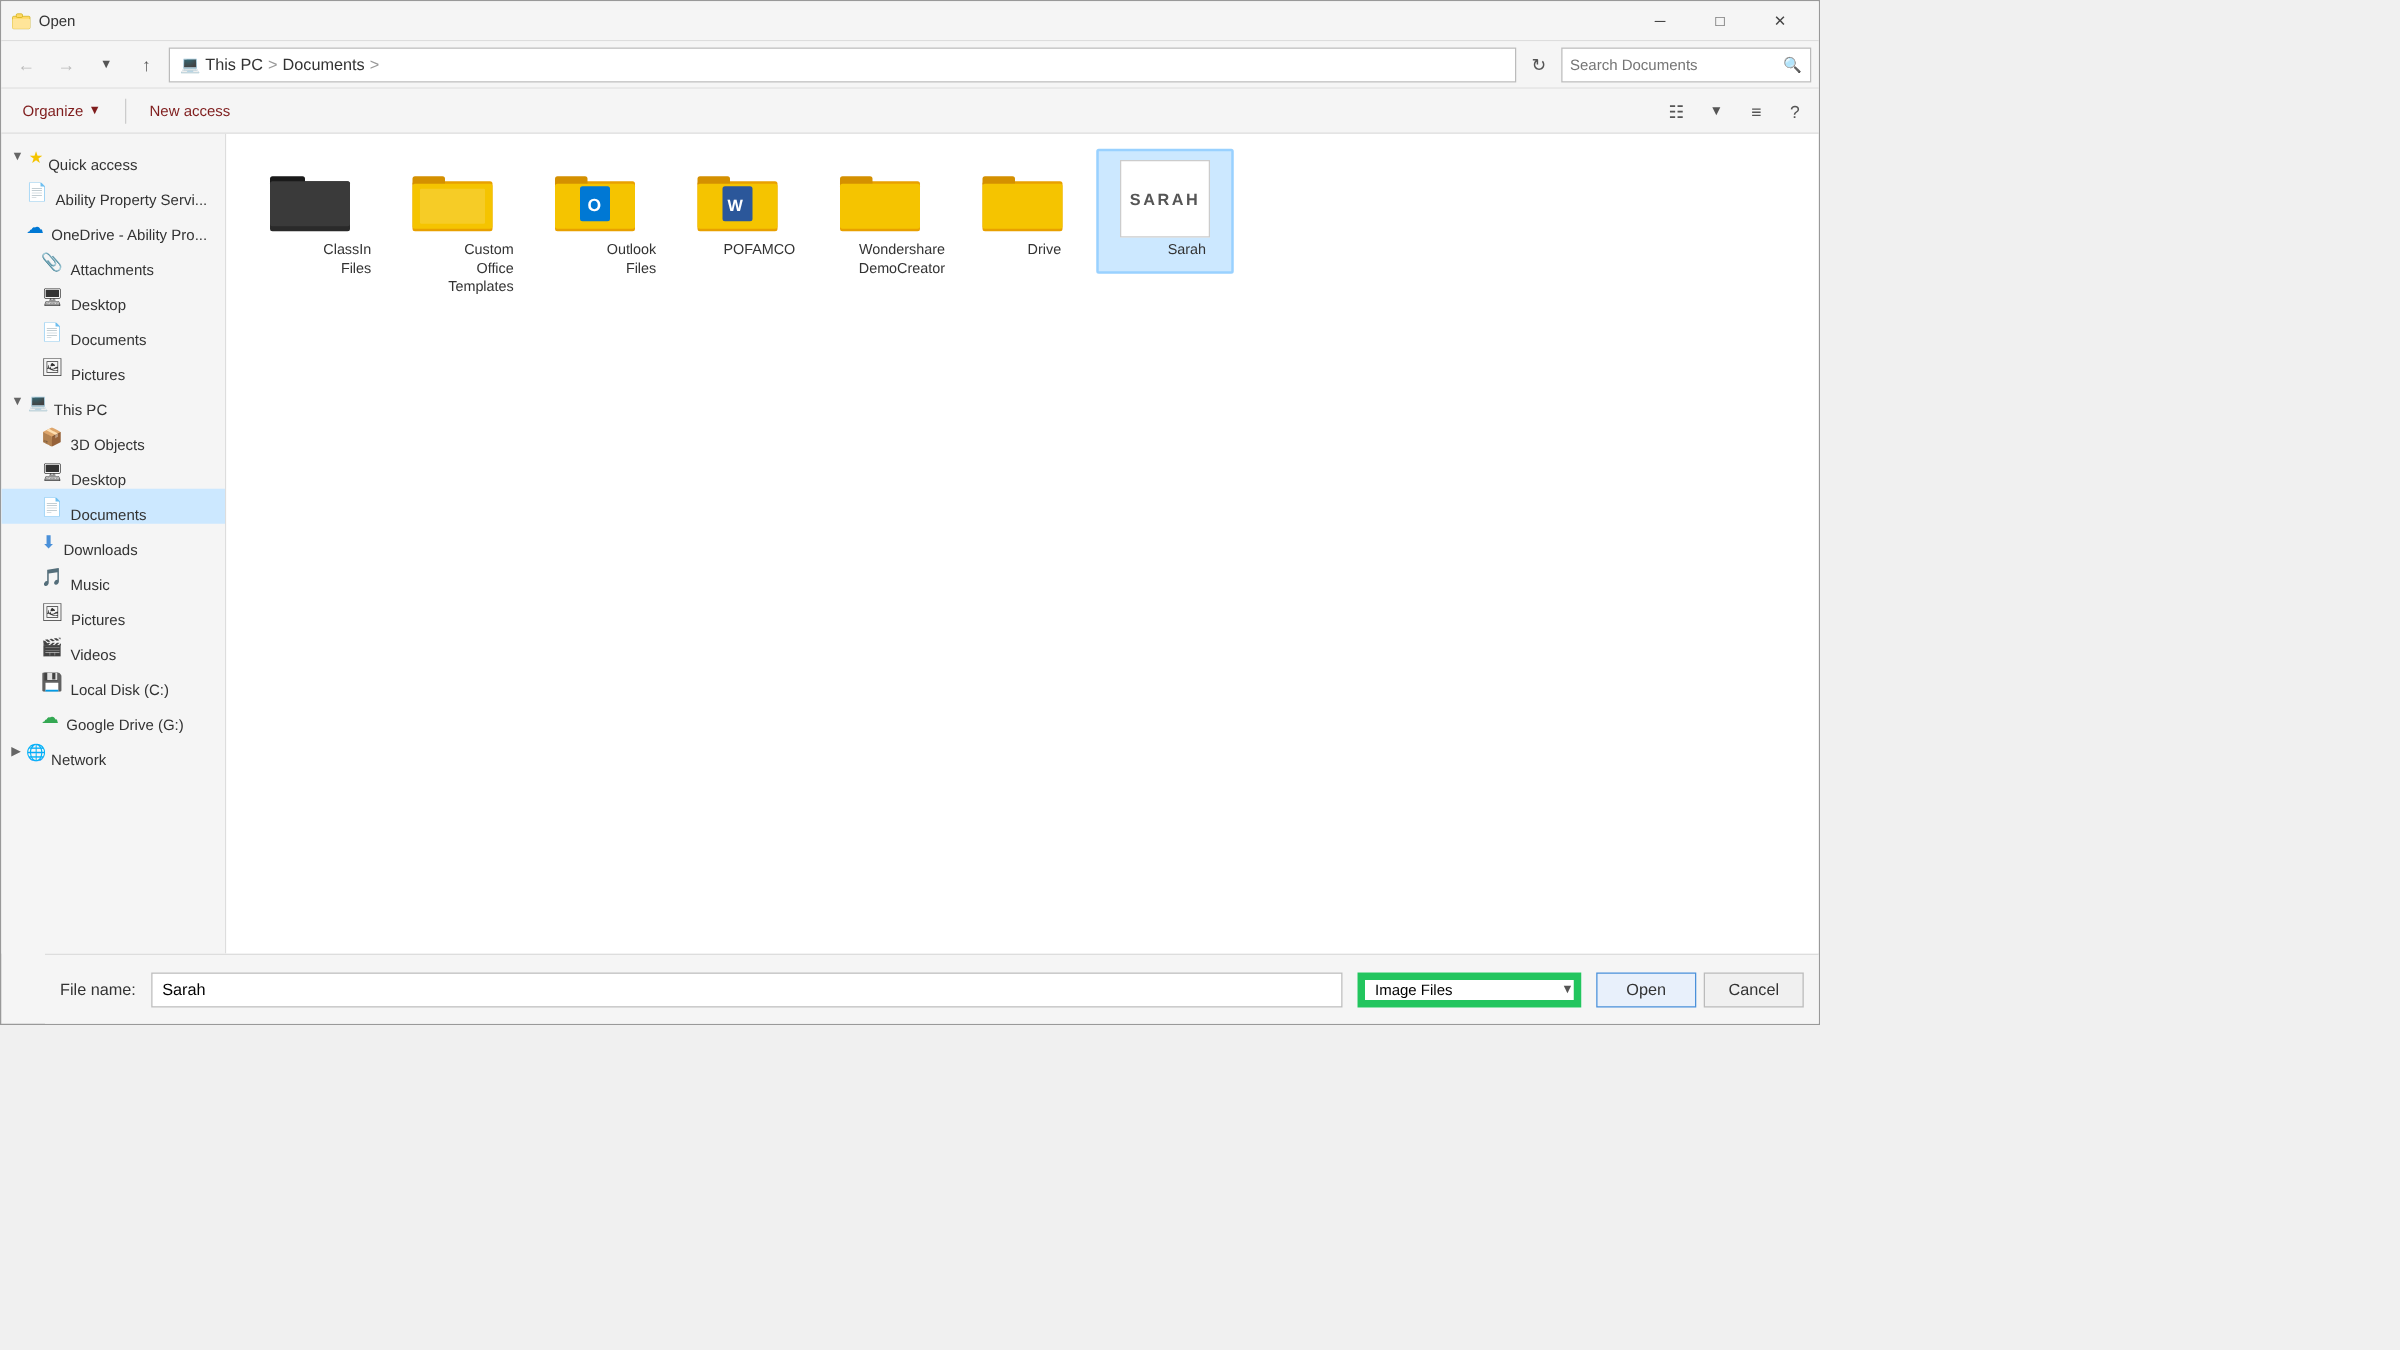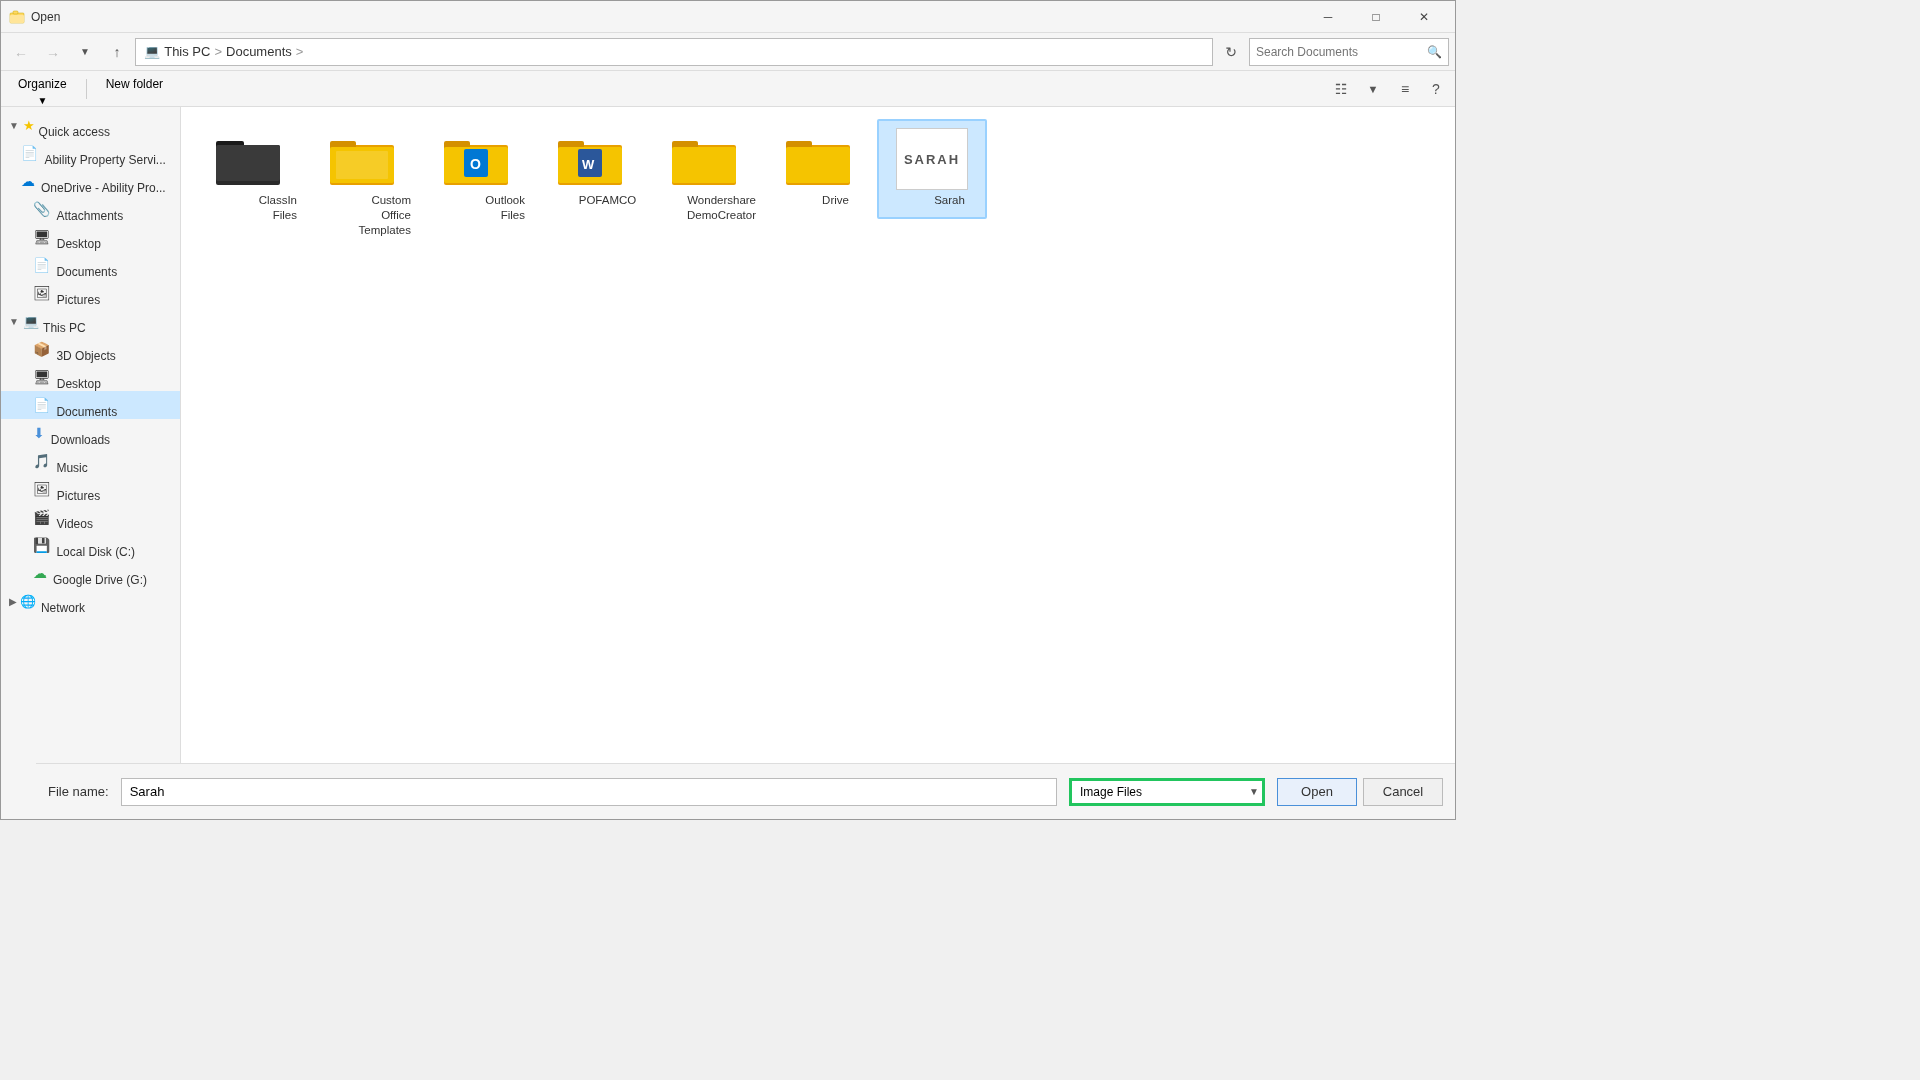--- a/index.html
+++ b/index.html
@@ -129,24 +129,23 @@
       gap: 8px;
       flex-shrink: 0;
     }
     .toolbar-btn {
       height: 26px;
       padding: 0 10px;
       background: transparent;
       border: 1px solid transparent;
       cursor: pointer;
       font-size: 12px;
-      color: #000000;
+      color: #7f1d1d;
       display: flex; align-items: center; gap: 4px;
       border-radius: 2px;
-      flex-direction: column;
     }
     .toolbar-sep { width: 1px; height: 20px; background: #ccc; }
     .toolbar-right {
       margin-left: auto;
       display: flex;
       align-items: center;
       gap: 4px;
     }
     .view-btn {
       width: 28px;
@@ -296,23 +295,23 @@
     .file-name-input {
       flex: 1;
       height: 28px;
       border: 1px solid #bbb;
       padding: 0 8px;
       font-size: 13px;
       outline: none;
       background: white;
     }
     .file-type-select {
-      width: 196px;
-      height: 28px;
-      border: 3px solid #22c55e;
+      width: 179px;
+      height: 28px;
+      border: 6px solid #22c55e;
       padding: 0 8px;
       font-size: 12px;
       background: white;
       appearance: none;
       cursor: pointer;
     }
     .file-type-wrapper {
       position: relative;
       display: flex;
       align-items: center;
@@ -389,21 +388,21 @@
     </div>
   </div>
 
   <div class="toolbar">
     <button class="toolbar-btn">
       <span>Organize</span>
       <span style="font-size:10px;">▼</span>
     </button>
     <div class="toolbar-sep"></div>
     <button class="toolbar-btn">
-      <span>New folder</span>
+      <span>New access</span>
     </button>
     <div class="toolbar-right">
       <button class="view-btn">☷</button>
       <button class="view-btn" style="font-size:11px;">▼</button>
       <button class="view-btn">≡</button>
       <button class="help-btn">?</button>
     </div>
   </div>
 
   <div class="main-area">

